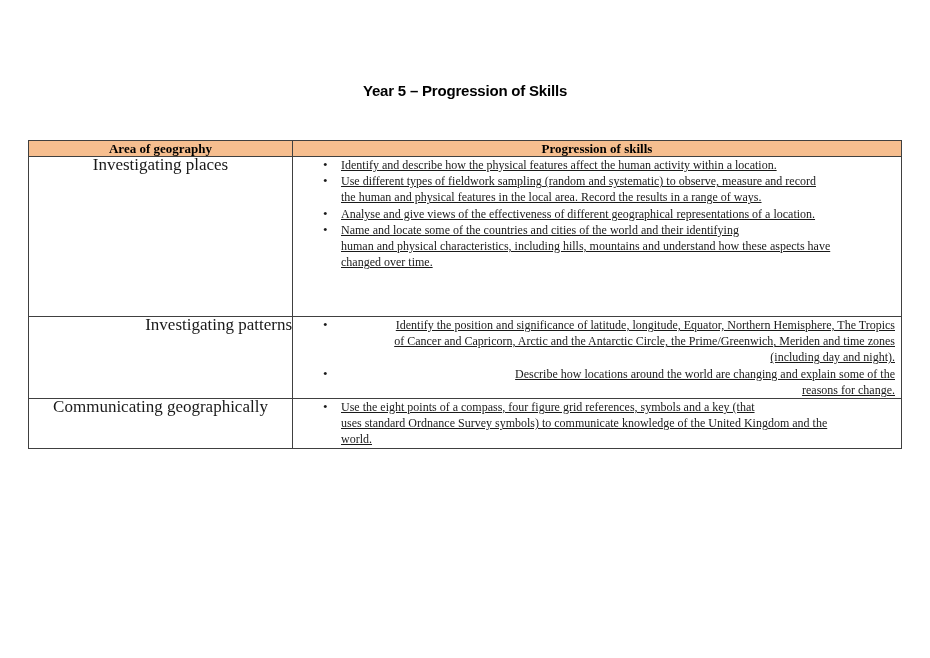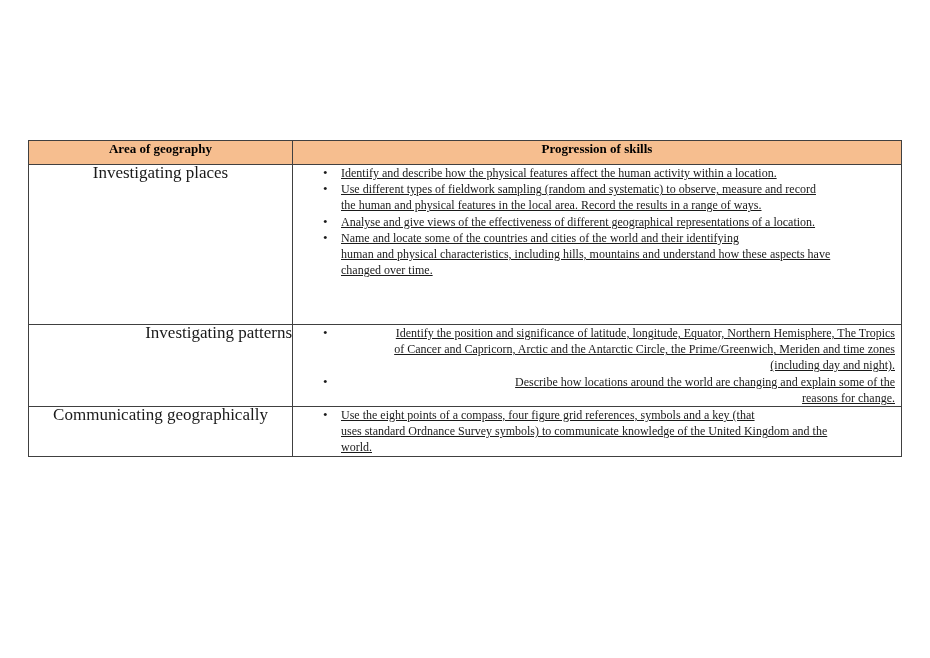--- a/index.html
+++ b/index.html
@@ -48,21 +48,21 @@
     border: 1px solid var(--border);
     vertical-align: top;
     padding: 0;
   }
   col.area-col   { width: 264px; }
   col.skills-col { width: 609px; }
   th.header-cell {
     background: var(--header-bg);
     font-weight: bold;
     font-size: 13px;
-    height: 24px;
+    height: 16px;
     line-height: 15px;
     vertical-align: middle;
     color: #000000;
   }
   td.area-cell {
     text-align: center;
     font-size: 17px;
     padding-top: 1px;
   }
   td.skills-cell { padding-top: 1px; text-decoration: underline; }
@@ -85,20 +85,21 @@
     top: 0;
     font-size: 13px;
   }
   .bullet-text { white-space: pre-line; }
 </style>
 </head>
 <body>
 
 <div class="page">
 
+  <div class="doc-title">Year 5 – Progression of Skills</div>
 
   <table class="skills-table">
     <colgroup>
       <col class="area-col">
       <col class="skills-col">
     </colgroup>
     <thead>
       <tr>
         <th class="header-cell">Area of geography</th>
         <th class="header-cell">Progression of skills</th>

